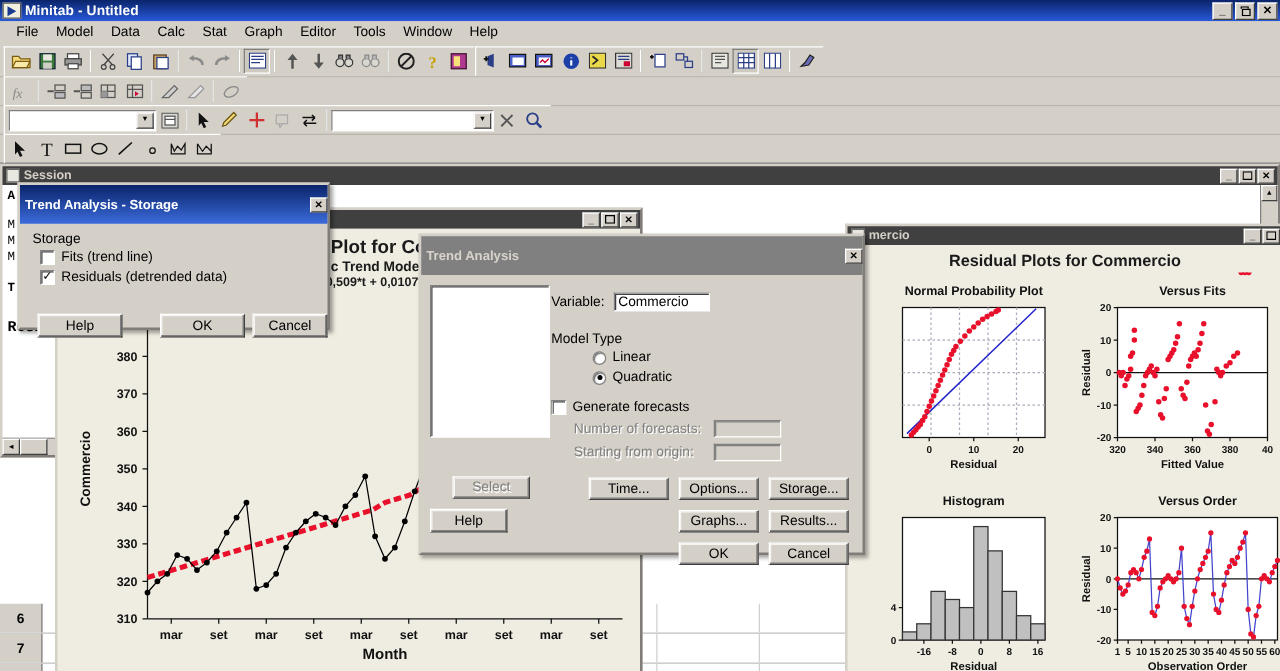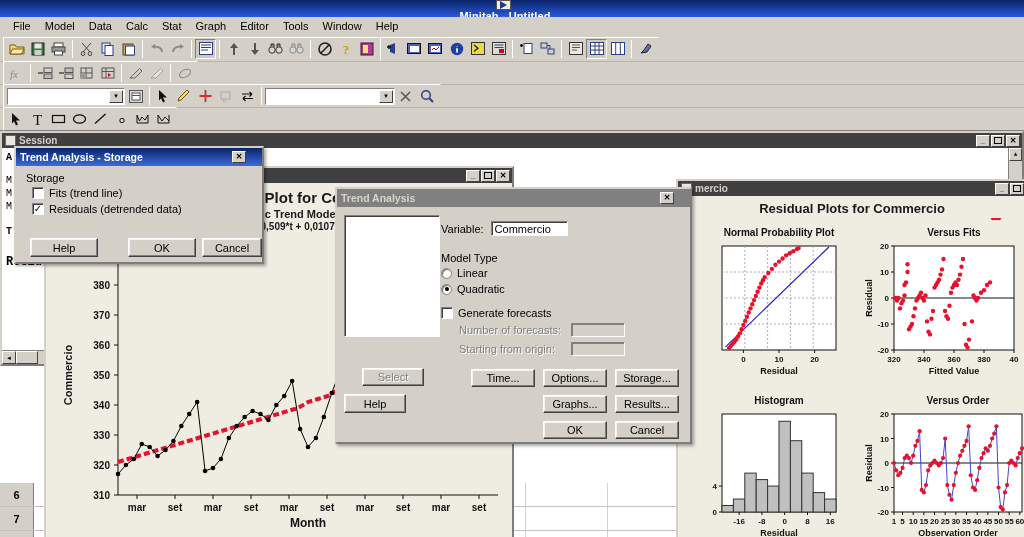--- a/index.html
+++ b/index.html
@@ -8,22 +8,22 @@
     width:1024px; height:537px; overflow:hidden;
     font-family:"Liberation Sans", sans-serif;
     font-size:11px; background:#d4d0c8; position:relative;
     -webkit-font-smoothing:none;
   }
   .app { position:absolute; inset:0; background:#d4d0c8; display:flex; flex-direction:column; }
 
   
   .titlebar {
     height:17px; background:linear-gradient(180deg,#0a246a,#2a5adb);
-    display:flex; align-items:center; padding:0 16px 0 2px; color:#fff;
-    font-size:11px; font-weight:bold;flex-direction:column;
+    display:flex; align-items:center; padding:0 2px 0 2px; color:#fff;
+    font-size:11px; font-weight:bold;
   }
   .tb-logo { width:15px; height:13px; margin-right:3px; position:relative; background:#f0f0e0;
              border:1px solid #555; display:flex; align-items:center; justify-content:center; }
   .tb-logo:after { content:""; width:0;height:0; border-left:7px solid #1a3a8f;
              border-top:4px solid transparent; border-bottom:4px solid transparent; }
   .tb-title { flex:1; letter-spacing:.1px; }
   .tb-btns { display:flex; gap:2px; }
   .tb-btn { width:16px;height:14px;background:#d4d0c8;border:1px solid #fff;
             border-right-color:#404040;border-bottom-color:#404040;
             color:#000;font-size:9px;font-weight:bold;display:flex;
@@ -96,21 +96,21 @@
   .sb-thumb { height:13px;background:#d4d0c8;border:1px solid #fff;
               border-right-color:#404040;border-bottom-color:#404040; }
 
   
   .graph-canvas { flex:1; background:#efece1; position:relative; overflow:hidden; }
   .gtitle { text-align:center; font-weight:bold; color:#1a1a1a; }
 
   
   .dlg { position:absolute; background:#d4d0c8; border:2px outset #d4d0c8;
          box-shadow:2px 2px 3px rgba(0,0,0,.35); display:flex; flex-direction:column; }
-  .dlg-title { height:18px; display:flex; align-items:center; padding:0 16px 0 4px;
+  .dlg-title { height:31px; display:flex; align-items:center; padding:0 0 0 4px;
                font-size:10.5px; font-weight:bold; }
   .dlg-title.active { background:linear-gradient(180deg,#0a246a,#3b6bdb); color:#fff; }
   .dlg-title.inactive { background:#808080; color:#d8d4cc; }
   .dlg-body { flex:1; position:relative; padding:6px 8px; }
   .lbl { font-size:11px; color:#000; }
   .lbl.dis { color:#808080; text-shadow:1px 1px 0 #fff; }
   .btn { background:#d4d0c8; border:1px solid #fff; border-right-color:#404040;
          border-bottom-color:#404040; box-shadow:inset -1px -1px 0 #808080, inset 1px 1px 0 #f6f4f0;
          font-size:11px; color:#000; display:flex; align-items:center; justify-content:center;
          font-family:"Liberation Sans",sans-serif; }
@@ -1023,21 +1023,21 @@
 
         <div class="btn" style="position:absolute;left:7px;top:187px;width:62px;height:19px;">Help</div>
 
         <div style="position:absolute;left:104px;top:14px;display:flex;align-items:center;gap:7px;">
           <span class="lbl">Variable:</span>
           <div class="tfield" style="width:77px;height:15px;">Commercio</div>
         </div>
 
         <div style="position:absolute;left:104px;top:45px;">
           <div class="gbox-lbl">Model Type</div>
-          <div style="display:flex;gap:0;">
+          <div style="display:flex;gap:0;padding-left:33px;">
             <div style="width:104px;">
               <div class="row">
                 <span class="rad"></span>
                 <span class="lbl">Linear</span>
               </div>
               <div class="row">
                 <span class="rad">
                     <span class="dot"></span>
                   </span>
                 <span class="lbl">Quadratic</span>

